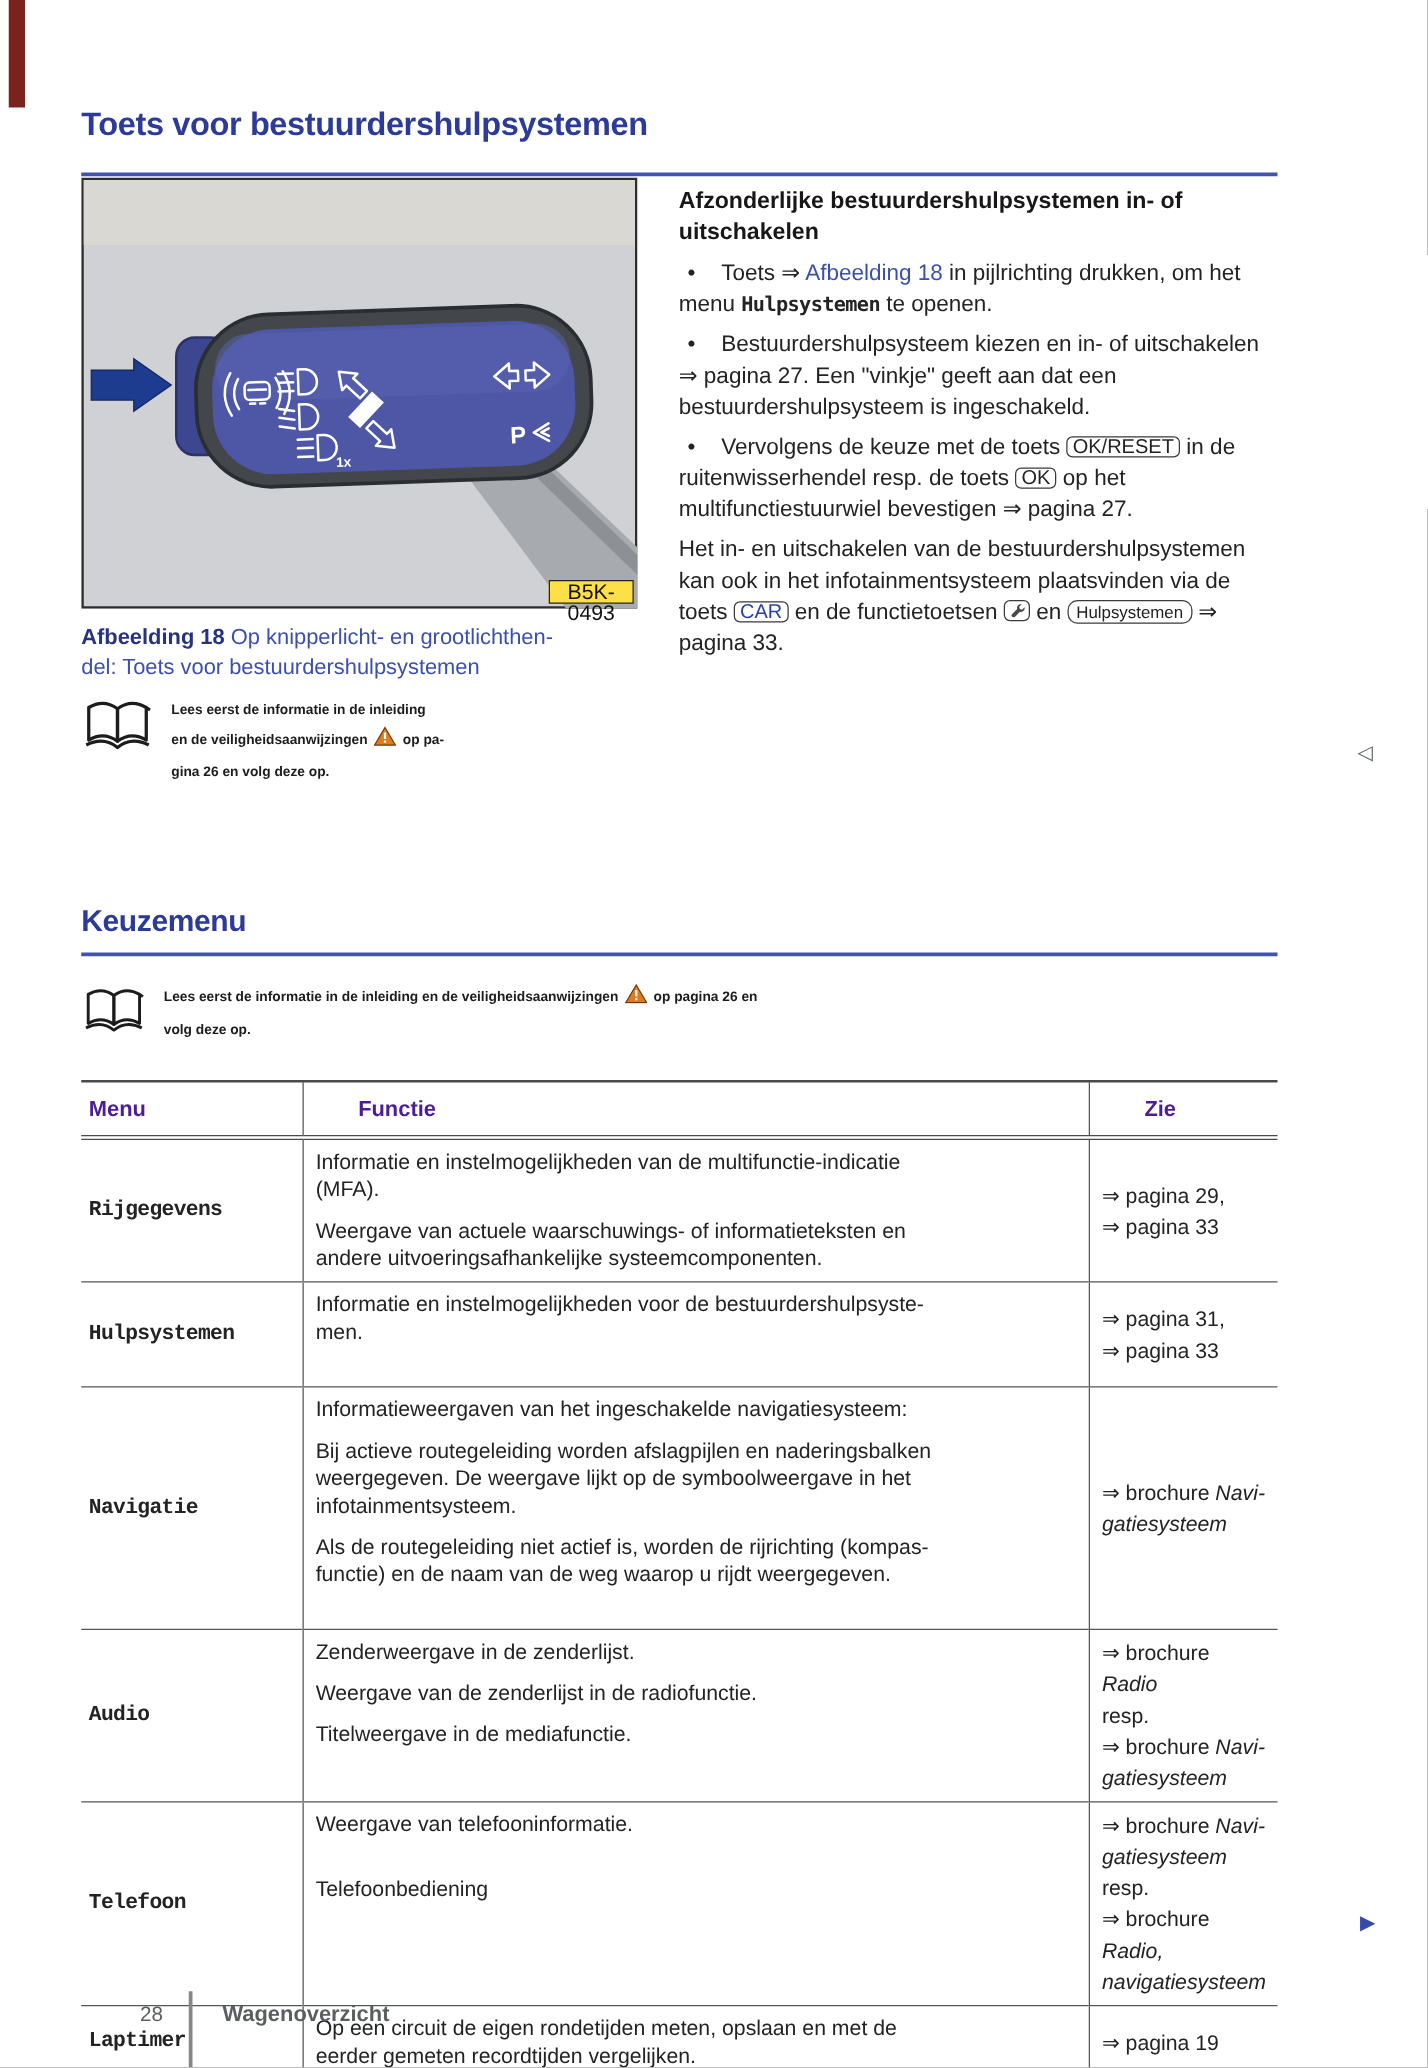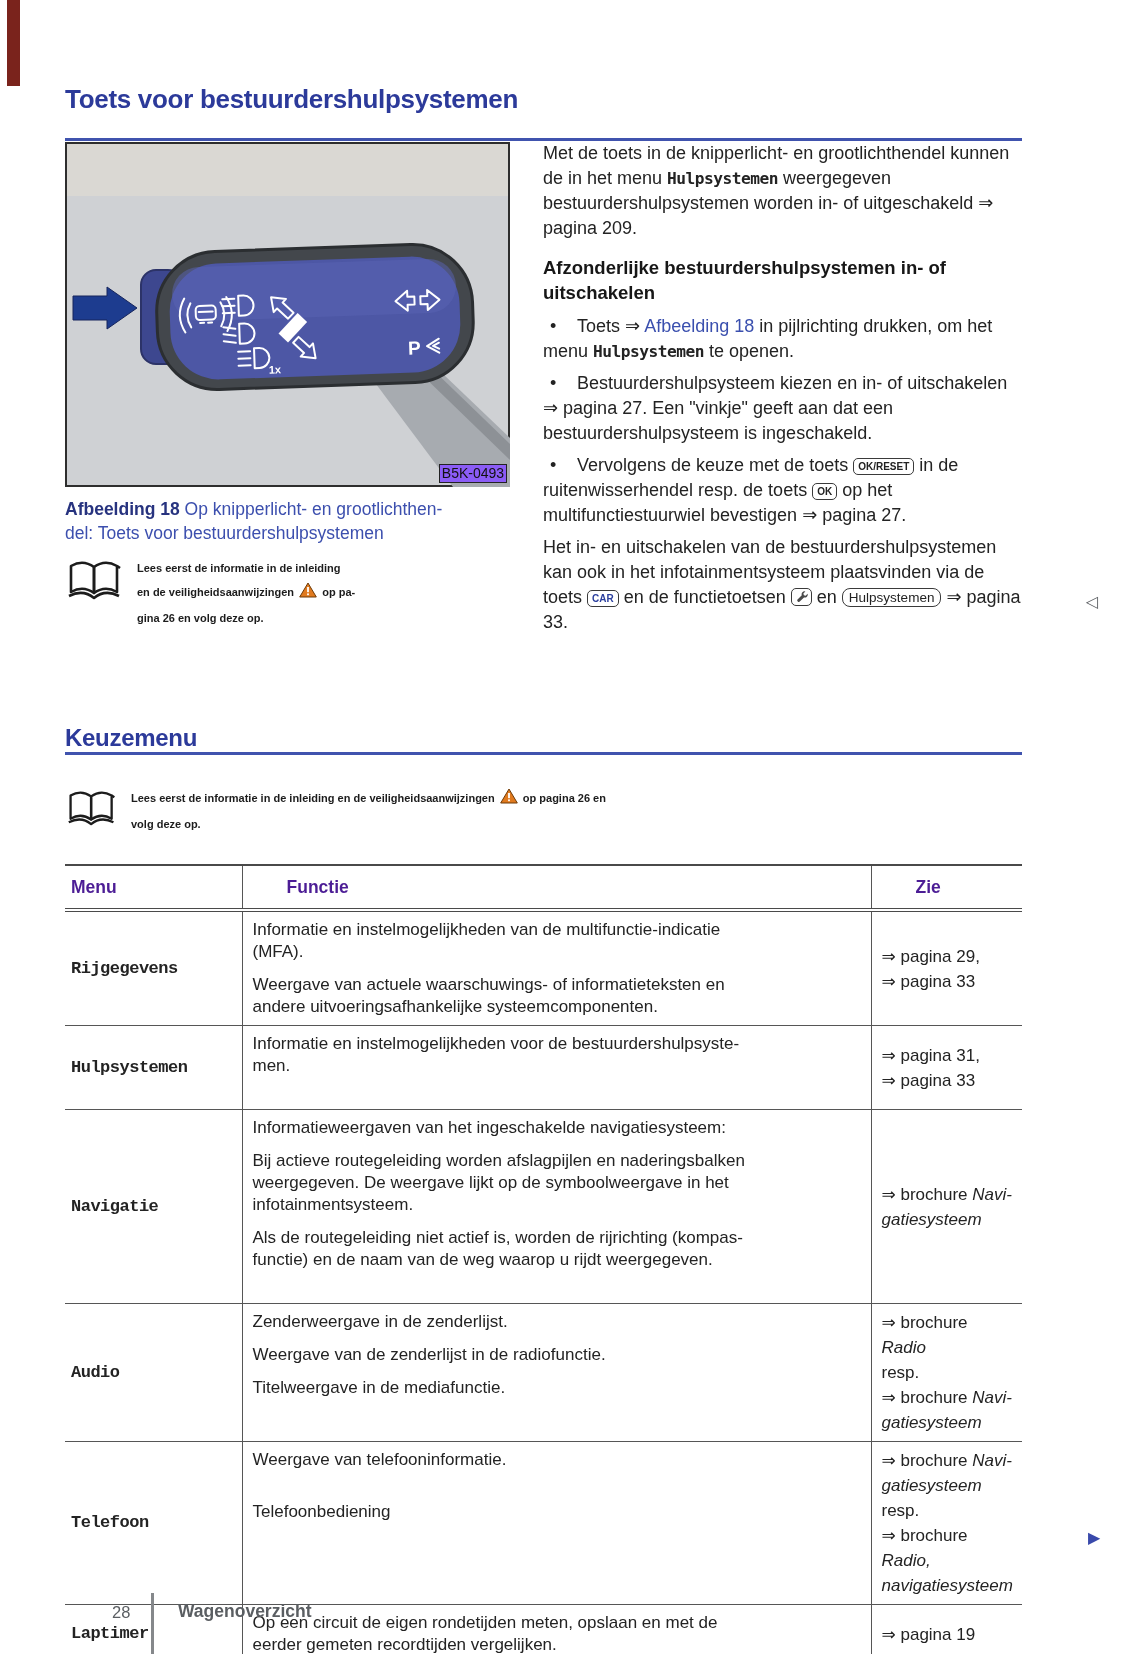--- a/index.html
+++ b/index.html
@@ -7,26 +7,26 @@
         font-family:"Liberation Sans","DejaVu Sans",sans-serif;color:#222;}
   
   .chapter-tab{position:absolute;left:7px;top:0;width:13px;height:86px;background:#7a231c;}
 
   
   .h1{position:absolute;left:65px;top:84px;width:957px;margin:0;
       font-size:26px;font-weight:bold;color:#2c3a9a;letter-spacing:-0.3px;
       border-bottom:3px solid #4053ae;padding-bottom:23px;}
   .h2{position:absolute;left:65px;top:724px;width:957px;margin:0;
       font-size:24px;font-weight:bold;color:#2c3a9a;letter-spacing:-0.3px;
-      border-bottom:3px solid #4053ae;}
+      border-bottom:3px solid #4053ae;padding-bottom:10px;}
 
   
   .figure{position:absolute;left:65px;top:142px;width:445px;height:345px;}
-  .fig-label{position:absolute;right:3px;bottom:4px;width:66px;height:17px;background:#8b5cf6;
-      border:1.5px solid #222;font-size:14px;line-height:17px;text-align:center;color:#111;}
+  .fig-label{position:absolute;right:3px;bottom:4px;width:66px;height:17px;background:#fde047;
+      border:1.5px solid #222;font-size:17px;line-height:17px;text-align:center;color:#111;}
   .caption{position:absolute;left:65px;top:497px;width:465px;margin:0;
       font-size:17.5px;line-height:24px;color:#3c4fae;}
   .seg-capbold{font-weight:bold;color:#27337f;}
 
   
   .note{position:absolute;font-size:11px;line-height:24px;font-weight:bold;color:#1c1c1c;}
   .note1{left:65px;top:556px;width:478px;}
   .note2{left:65px;top:786px;width:957px;}
   .book{float:left;margin:2px 14px 2px 2px;}
 
@@ -35,21 +35,21 @@
   .rightcol .para{margin:0 0 14px 0;}
   .rightcol .h3{margin:6px 0 9px 0;font-size:18.5px;line-height:25px;font-weight:bold;color:#171717;}
   .para.bullet{margin-bottom:7px;}
   .para.bullet::before{content:"•";display:inline-block;width:34px;padding-left:7px;box-sizing:border-box;}
 
   
   .seg-mono{font-family:"DejaVu Sans Mono","Liberation Mono",monospace;font-weight:bold;font-size:0.9em;letter-spacing:-0.5px;}
   .seg-link{color:#3a4fae;}
   .seg-i{font-style:italic;}
   .seg-key{display:inline-block;border:1.5px solid #3a3a3a;border-radius:5px;padding:0 4px;
-           font-size:10px;font-weight:bold;line-height:15px;vertical-align:1px;white-space:nowrap;color:#222;}
+           font-size:16px;font-weight:normal;line-height:15px;vertical-align:1px;white-space:nowrap;color:#222;}
   .seg-keyblue{color:#2b3f9e;}
   .seg-keytext{font-weight:normal;font-size:13.5px;line-height:17px;border-radius:8px;padding:0 6px;}
   .key-icon{padding:1px 3px 0 3px;line-height:12px;}
   .warn-icon{display:inline-block;vertical-align:-2px;margin:0 2px;}
 
   
   .marker{position:absolute;font-size:16px;font-family:"DejaVu Sans",sans-serif;}
   .marker-end{left:1086px;top:592px;color:#5d6064;}
   .marker-next{left:1088px;top:1528px;color:#3949ab;}
 
@@ -172,21 +172,20 @@
       </svg>
     </span>
     <div class="note-text"><span>Lees eerst de informatie in de inleiding</span><br><span>en de veiligheidsaanwijzingen </span><span class="warn-icon"><svg width="18" height="16" viewBox="0 0 18 16">
             <polygon points="9,1 17.3,15 0.7,15" fill="#e07a1f" stroke="#6e3a07" stroke-width="1"></polygon>
             <rect x="8.1" y="5" width="1.8" height="5.2" fill="#fff"></rect>
             <rect x="8.1" y="11.4" width="1.8" height="1.8" fill="#fff"></rect>
           </svg></span><span> op pa-</span><br><span>gina 26 en volg deze op.</span></div>
   </div>
 
   <div class="rightcol">
-    <p class="para"><span>Met de toets in de knipperlicht- en grootlichthendel kunnen de in het menu </span><span class="seg-mono">Hulpsystemen</span><span> weergegeven bestuurdershulpsystemen worden in- of uitgeschakeld ⇒ pagina 209.</span></p>
     <div class="h3">Afzonderlijke bestuurdershulpsystemen in- of uitschakelen</div>
     <p class="para bullet"><span>Toets ⇒ </span><span class="seg-link">Afbeelding 18</span><span> in pijlrichting drukken, om het menu </span><span class="seg-mono">Hulpsystemen</span><span> te openen.</span></p>
     <p class="para bullet"><span>Bestuurdershulpsysteem kiezen en in- of uitschakelen ⇒ pagina 27. Een "vinkje" geeft aan dat een bestuurdershulpsysteem is ingeschakeld.</span></p>
     <p class="para bullet"><span>Vervolgens de keuze met de toets </span><span class="seg-key">OK/RESET</span><span> in de ruitenwisserhendel resp. de toets </span><span class="seg-key">OK</span><span> op het multifunctiestuurwiel bevestigen ⇒ pagina 27.</span></p>
     <p class="para"><span>Het in- en uitschakelen van de bestuurdershulpsystemen kan ook in het infotainmentsysteem plaatsvinden via de toets </span><span class="seg-key seg-keyblue">CAR</span><span> en de functietoetsen </span><span class="seg-key key-icon"><svg width="13" height="12" viewBox="0 0 14 13">
             <path d="M11.2 1.6a3.1 3.1 0 0 0-3.9 4L3 9.9a1.7 1.7 0 1 0 2.4 2.4l4.3-4.3a3.1 3.1 0 0 0 3.9-3.9L11.5 6.2 9.6 5.6 9 3.7z" fill="#4a4a4a"></path>
           </svg></span><span> en </span><span class="seg-key seg-keytext">Hulpsystemen</span><span> ⇒ pagina 33.</span></p>
   </div>
 
   <div class="marker marker-end">◁</div>

